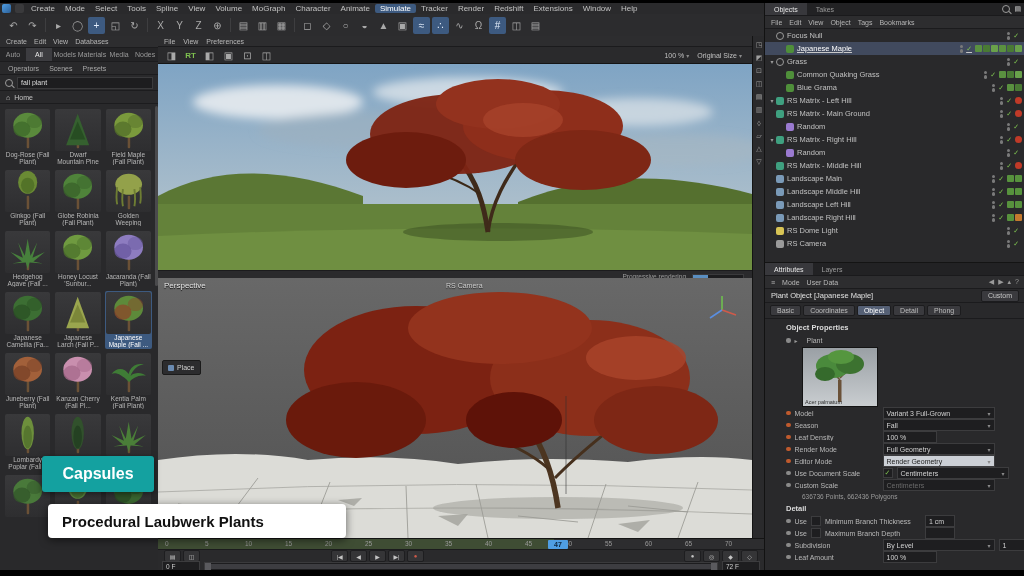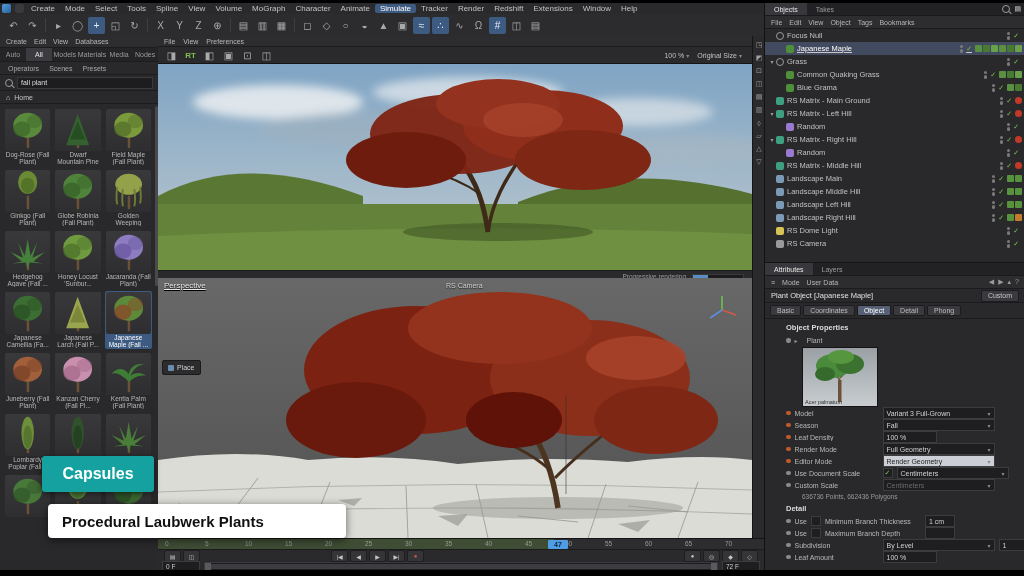--- a/index.html
+++ b/index.html
@@ -55,21 +55,21 @@
   .rv-right{margin-left:auto;display:flex;align-items:center;gap:8px;color:#c0c0c0;padding-right:6px;}
   .caret{font-size:6px;color:#8a8a8a;margin-left:2px;}
   .rv-image{position:relative;height:206px;overflow:hidden;}
   .rv-image svg{display:block;}
   .rv-status{height:10px;display:flex;align-items:center;justify-content:flex-end;gap:6px;
              font-size:6.5px;color:#9a9a9a;background:#2a2a2c;padding:0 8px;border-top:1px solid #1b1b1d;}
   .rv-bar{width:50px;height:3px;background:#1c1c1e;border:1px solid #3a3a3c;}
   .rv-bar i{display:block;width:30%;height:100%;background:#5a8ec0;}
   
   #viewport{position:absolute;left:158px;top:278px;width:594px;height:260px;overflow:hidden;background:#5c5c5c;}
-  .vp-label{position:absolute;left:6px;top:3px;font-size:8px;color:#e8e8e8;text-shadow:0 1px 1px #000;text-decoration:underline;}
+  .vp-label{position:absolute;left:6px;top:3px;font-size:8px;color:#e8e8e8;text-shadow:0 1px 1px #000;}
   .vp-cam{position:absolute;left:288px;top:4px;font-size:7px;color:#cfcfcf;text-shadow:0 1px 1px #222;}
   .vp-place{position:absolute;left:4px;top:82px;height:13px;background:rgba(40,40,42,.92);
             border:1px solid #1a1a1a;border-radius:2px;display:flex;align-items:center;gap:3px;
             padding:0 5px;font-size:7px;color:#d0d0d0;}
   
   #sidetools{position:absolute;left:752px;top:36px;width:12px;height:502px;background:#2a2a2c;
              border-left:1px solid #141414;border-right:1px solid #141414;display:flex;flex-direction:column;
              align-items:center;padding-top:4px;gap:3px;}
   .stile{width:10px;height:10px;font-size:7px;color:#9f9f9f;display:flex;align-items:center;justify-content:center;}
   
@@ -672,39 +672,39 @@
             </span>
             <span class="check">✓</span>
             <span class="tagrow">
               <i class="chip" style="background: rgb(90, 145, 64);"></i>
               <i class="chip" style="background: rgb(73, 122, 52);"></i>
             </span>
           </span>
         </div>
         <div class="om-row">
           <span style="flex: 0 0 auto; width: 3px;"></span>
-          <span class="om-arrow"></span>
-          <span class="om-icon" style="background: rgb(63, 160, 128);"></span>
-          <span class="om-name">RS Matrix - Main Ground</span>
-          <span class="om-right">
-            <span class="dotcol">
-              <i class="dot"></i>
-              <i class="dot"></i>
-            </span>
-            <span class="check">✓</span>
-            <span class="tagrow">
-              <i class="chip round" style="background: rgb(192, 58, 40);"></i>
-            </span>
-          </span>
-        </div>
-        <div class="om-row">
-          <span style="flex: 0 0 auto; width: 3px;"></span>
           <span class="om-arrow">▾</span>
           <span class="om-icon" style="background: rgb(63, 160, 128);"></span>
           <span class="om-name">RS Matrix - Left Hill</span>
+          <span class="om-right">
+            <span class="dotcol">
+              <i class="dot"></i>
+              <i class="dot"></i>
+            </span>
+            <span class="check">✓</span>
+            <span class="tagrow">
+              <i class="chip round" style="background: rgb(192, 58, 40);"></i>
+            </span>
+          </span>
+        </div>
+        <div class="om-row">
+          <span style="flex: 0 0 auto; width: 3px;"></span>
+          <span class="om-arrow"></span>
+          <span class="om-icon" style="background: rgb(63, 160, 128);"></span>
+          <span class="om-name">RS Matrix - Main Ground</span>
           <span class="om-right">
             <span class="dotcol">
               <i class="dot"></i>
               <i class="dot"></i>
             </span>
             <span class="check">✓</span>
             <span class="tagrow">
               <i class="chip round" style="background: rgb(192, 58, 40);"></i>
             </span>
           </span>

